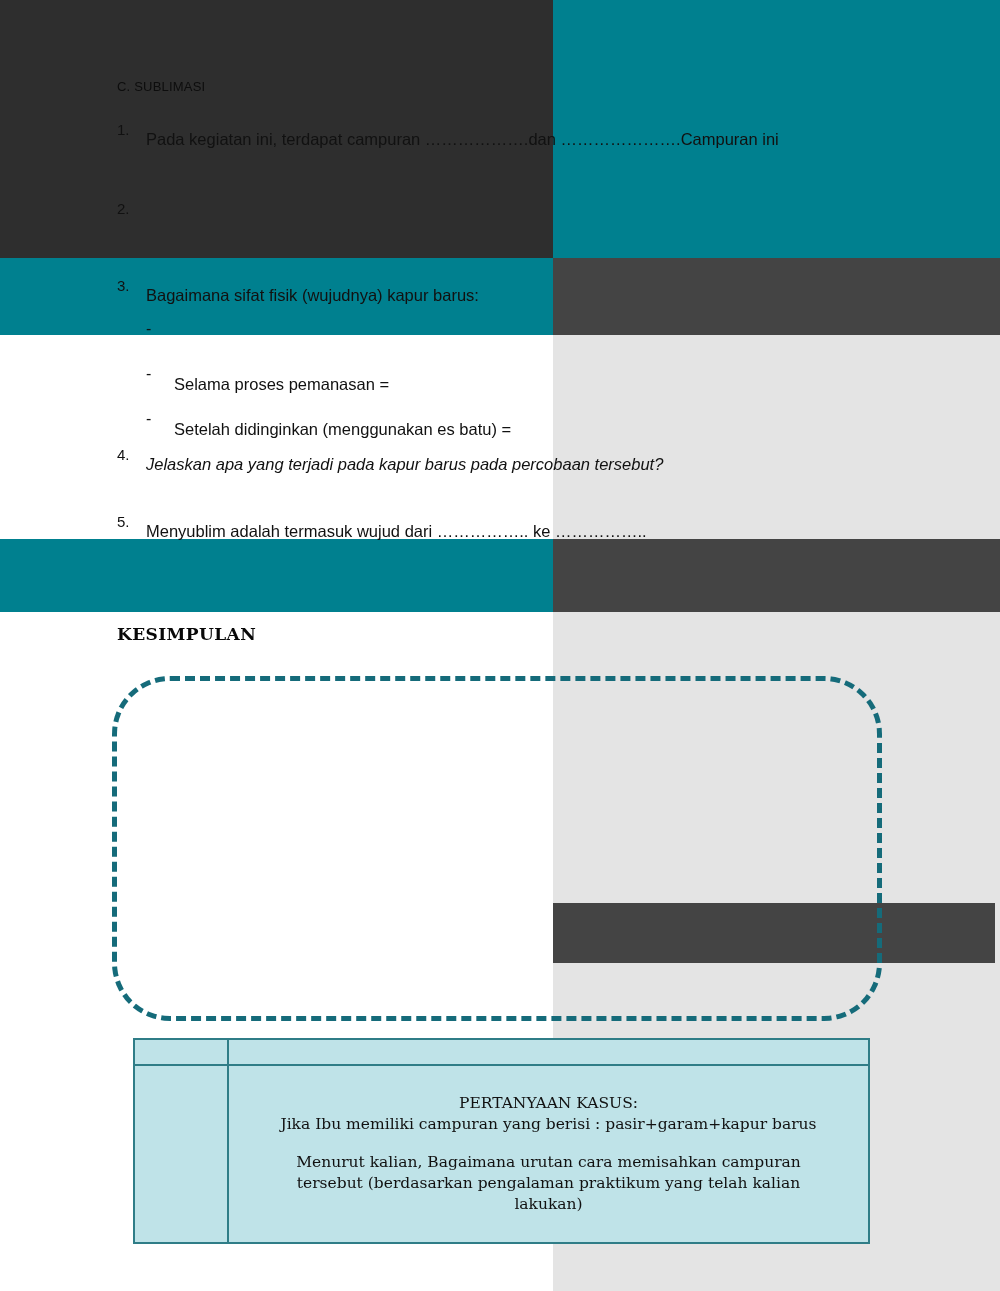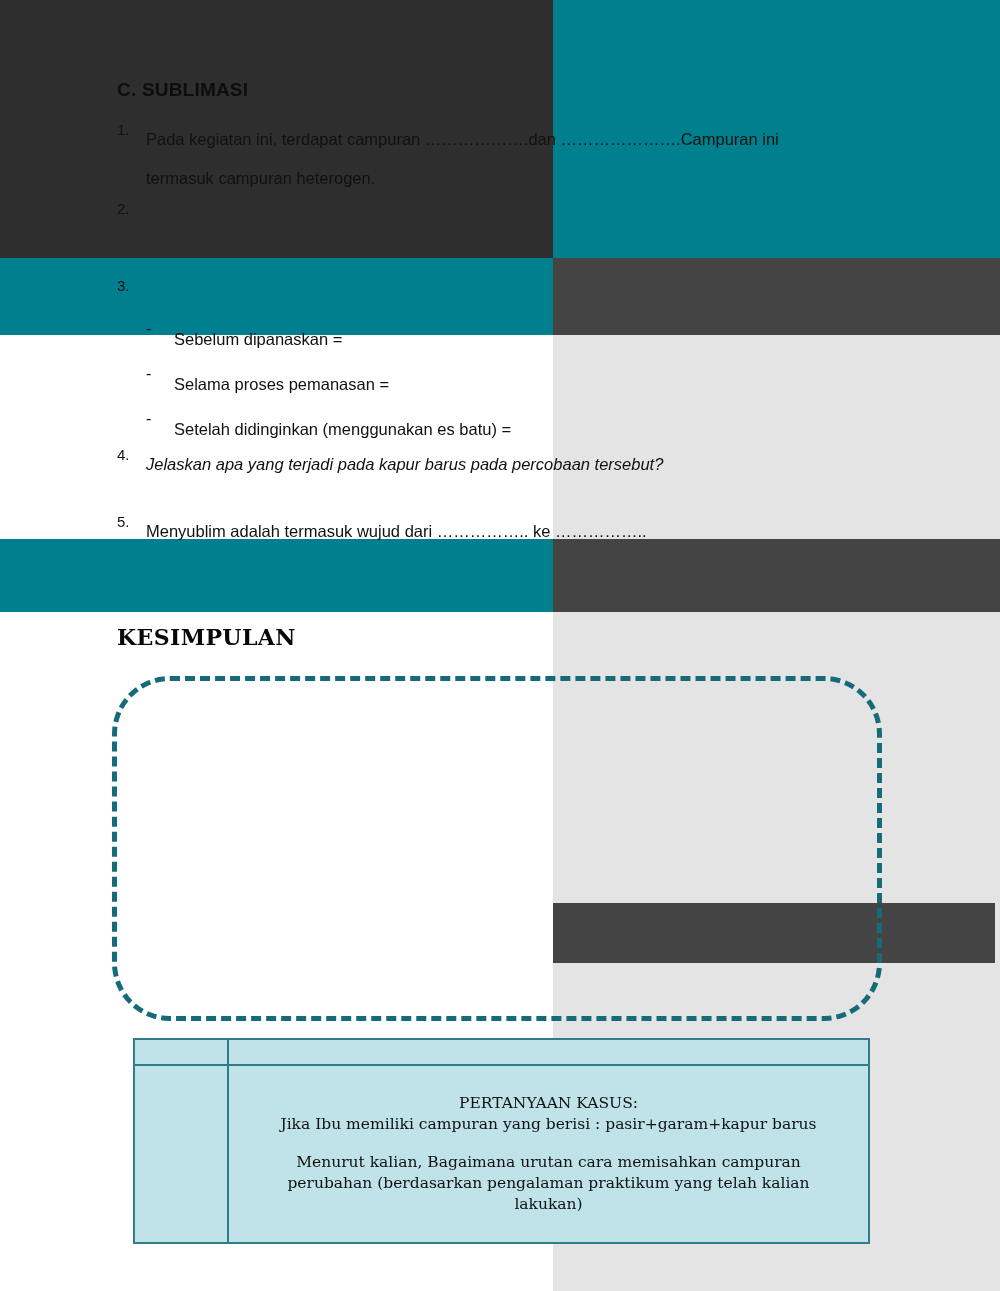--- a/index.html
+++ b/index.html
@@ -12,21 +12,21 @@
   }
   
   #bg{position:absolute;left:0;top:0;width:1000px;height:1291px;z-index:0;}
   .blk{position:absolute;}
 
   
   #content{position:absolute;left:0;top:0;width:1000px;height:1291px;z-index:2;}
 
   .heading-c{
     position:absolute;left:117px;top:79px;
-    font-size:19px;font-weight:bold;color:#0d0d0d;
+    font-size:13px;font-weight:normal;color:#0d0d0d;
     letter-spacing:0.2px;
   }
 
   .numitem{
     position:absolute;
     font-size:16.5px;color:#111111;
     line-height:39px;
     white-space:nowrap;
   }
   .num{
@@ -34,21 +34,21 @@
     font-size:15px;color:#111111;
     white-space:nowrap;
   }
   .dash-mark{
     position:absolute;font-size:16px;color:#111;
   }
 
   .kesimpulan{
     position:absolute;left:117px;top:624px;
     font-family:"DejaVu Serif", serif;
-    font-size:22px;font-weight:bold;color:#080808;
+    font-size:17px;font-weight:bold;color:#080808;
     letter-spacing:0.4px;
   }
 
   
   #dashbox{
     position:absolute;left:112px;top:676px;
     width:770px;height:345px;
     border:5px dashed #156b7a;
     border-radius:58px;
     box-sizing:border-box;
@@ -105,28 +105,27 @@
 
   <div class="blk" style="left:553px;top:903px;width:442px;height:60px;background:#444444;"></div>
 </div>
 
 <div id="content">
 
   <div class="heading-c">C. SUBLIMASI</div>
 
   <div class="num" style="left:117px;top:121px;">1.</div>
   <div class="numitem" style="left:146px;top:120px;">Pada kegiatan ini, terdapat campuran ……………….dan ………………….Campuran ini</div>
-  <div class="numitem" style="left:146px;top:159px;">termasuk campuran heterogen.</div>
 
   <div class="num" style="left:117px;top:200px;">2.</div>
 
   <div class="num" style="left:117px;top:277px;">3.</div>
+  <div class="numitem" style="left:146px;top:276px;">Bagaimana sifat fisik (wujudnya) kapur barus:</div>
 
   <div class="dash-mark" style="left:146px;top:320px;">-</div>
-  <div class="numitem" style="left:174px;top:320px;">Sebelum dipanaskan =</div>
 
   <div class="dash-mark" style="left:146px;top:365px;">-</div>
   <div class="numitem" style="left:174px;top:365px;">Selama proses pemanasan =</div>
 
   <div class="dash-mark" style="left:146px;top:410px;">-</div>
   <div class="numitem" style="left:174px;top:410px;text-align:center;">Setelah didinginkan (menggunakan es batu) =</div>
 
   <div class="num" style="left:117px;top:446px;">4.</div>
   <div class="numitem" style="left:146px;top:445px;font-style:italic;">Jelaskan apa yang terjadi pada kapur barus pada percobaan tersebut?</div>
 
@@ -143,20 +142,20 @@
       <td class="col-narrow hdr"></td>
       <td class="hdr"></td>
     </tr>
     <tr>
       <td class="col-narrow"></td>
       <td class="body-cell">
         <div class="q-title">PERTANYAAN KASUS:</div>
         <div>Jika Ibu memiliki campuran yang berisi : pasir+garam+kapur barus</div>
         <div class="q-gap"></div>
         <div>Menurut kalian, Bagaimana urutan cara memisahkan campuran</div>
-        <div>perubahan (berdasarkan pengalaman praktikum yang telah kalian</div>
+        <div>tersebut (berdasarkan pengalaman praktikum yang telah kalian</div>
         <div>lakukan)</div>
       </td>
     </tr>
   </tbody>
     </table>
 
 </div>
 
 </body></html>

